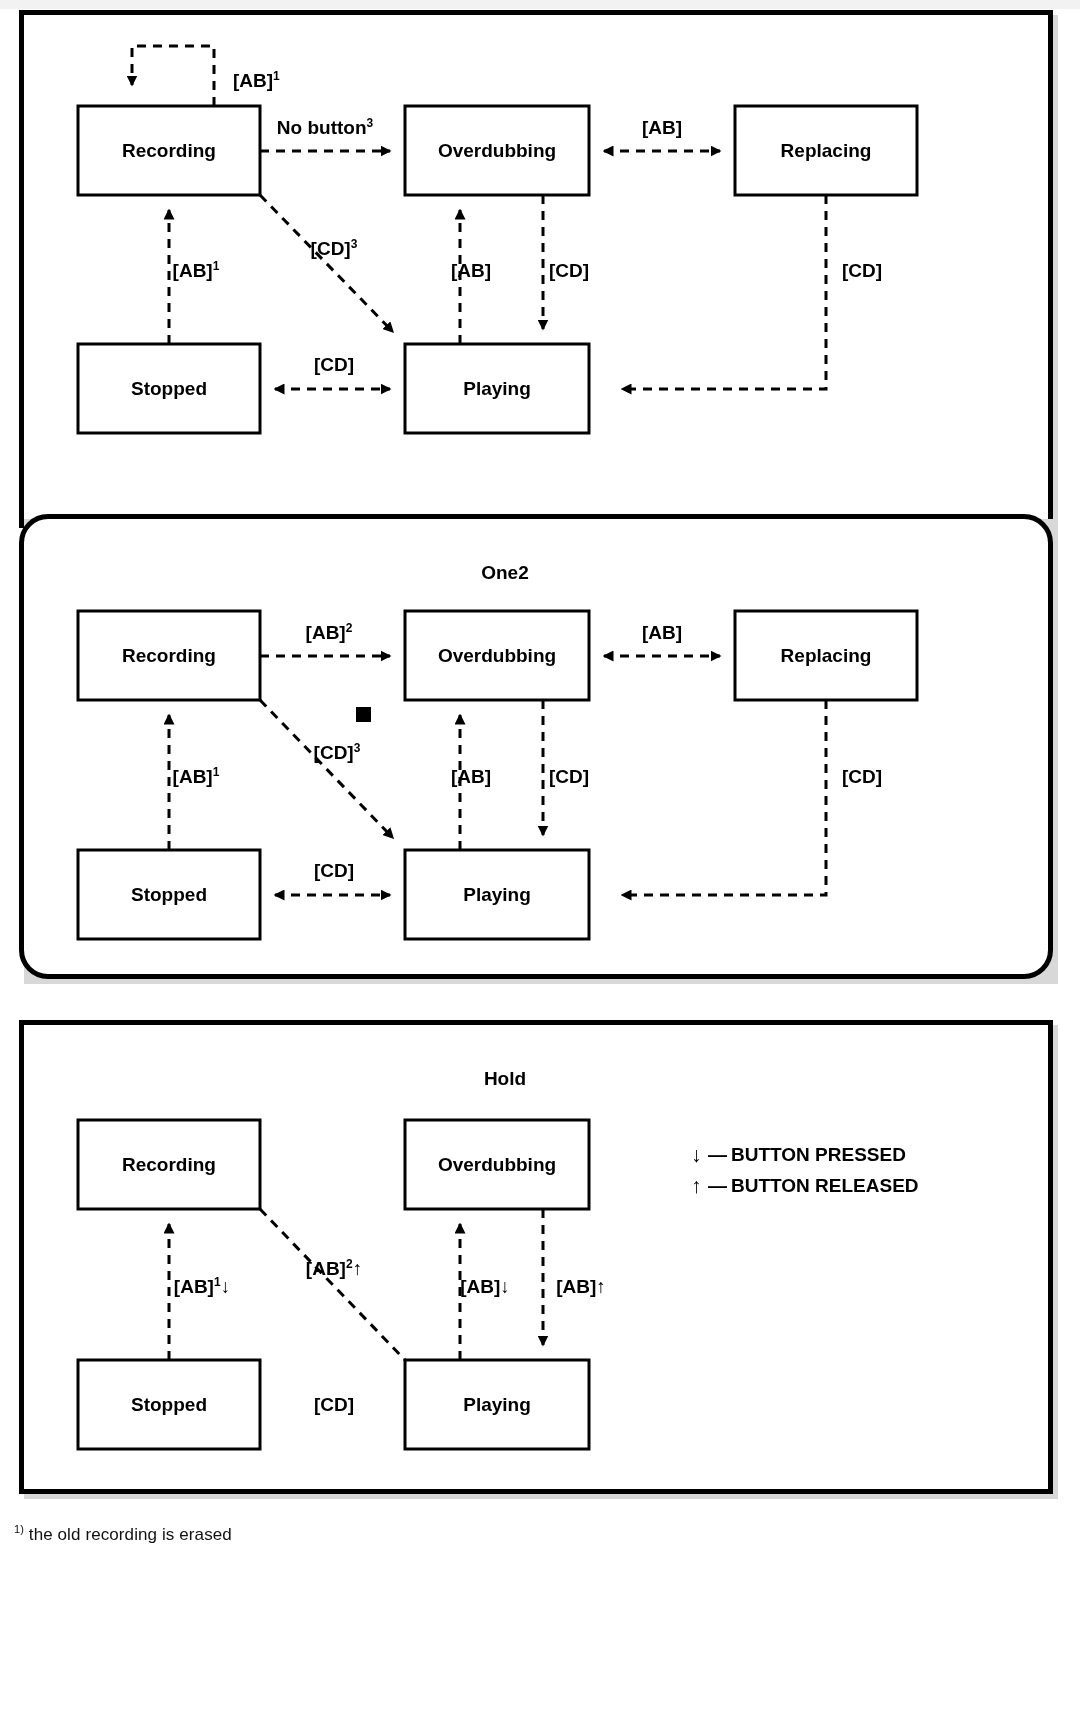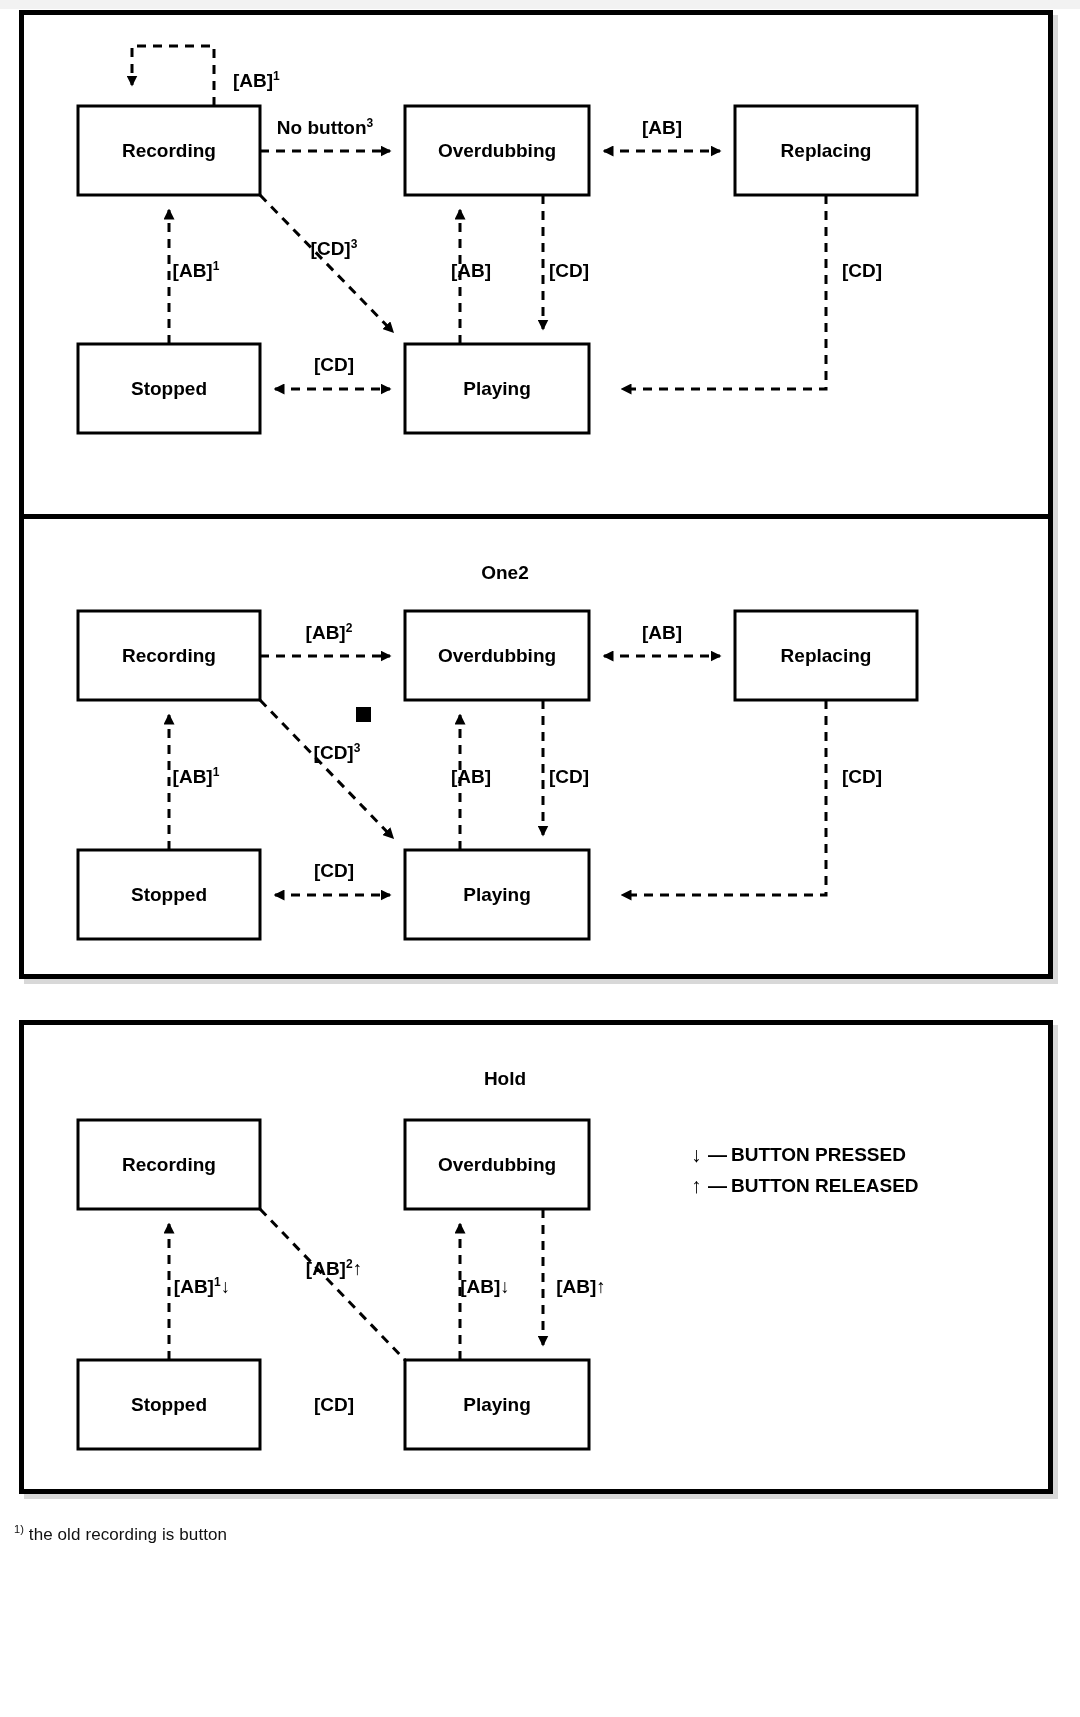--- a/index.html
+++ b/index.html
@@ -100,21 +100,21 @@
       </text>
 
       <path class="dash" d="M251,374 L366,374" marker-end="url(#ah1)" marker-start="url(#ah1s)"></path>
       <text class="tr-label" x="310" y="356" text-anchor="middle">
         <tspan>[CD]</tspan>
       </text>
     </svg>
   </div>
 
   <div class="panel-shadow" style="left:24px;top:519px;width:1034px;height:465px;"></div>
-  <div class="panel" style="left:19px;top:514px;width:1034px;height:465px;">
+  <div class="panel" style="left:19px;top:514px;width:1034px;height:465px;border-radius:29px;">
     <svg class="svgwrap" width="1024" height="455" viewBox="0 0 1024 455">
       <defs>
         <marker id="ah2" markerWidth="11" markerHeight="11" refX="9.5" refY="5.5" orient="auto" markerUnits="userSpaceOnUse">
           <path d="M0,0 L11,5.5 L0,11 z" class="head"></path>
         </marker>
         <marker id="ah2s" markerWidth="11" markerHeight="11" refX="1.5" refY="5.5" orient="auto" markerUnits="userSpaceOnUse">
           <path d="M11,0 L0,5.5 L11,11 z" class="head"></path>
         </marker>
       </defs>
 
@@ -234,15 +234,15 @@
       <g>
         <text class="legend-arrow" x="667" y="168">↑</text>
         <text class="legend-text" x="684" y="167">—</text>
         <text class="legend-text" x="707" y="167">BUTTON RELEASED</text>
       </g>
     </svg>
   </div>
 
   <div class="note" style="left:14px;top:1523px;width:1040px;">
     <sup>1)</sup>
-    <span>the old recording is button</span>
+    <span>the old recording is erased</span>
   </div>
 </div>
 
 </body></html>

